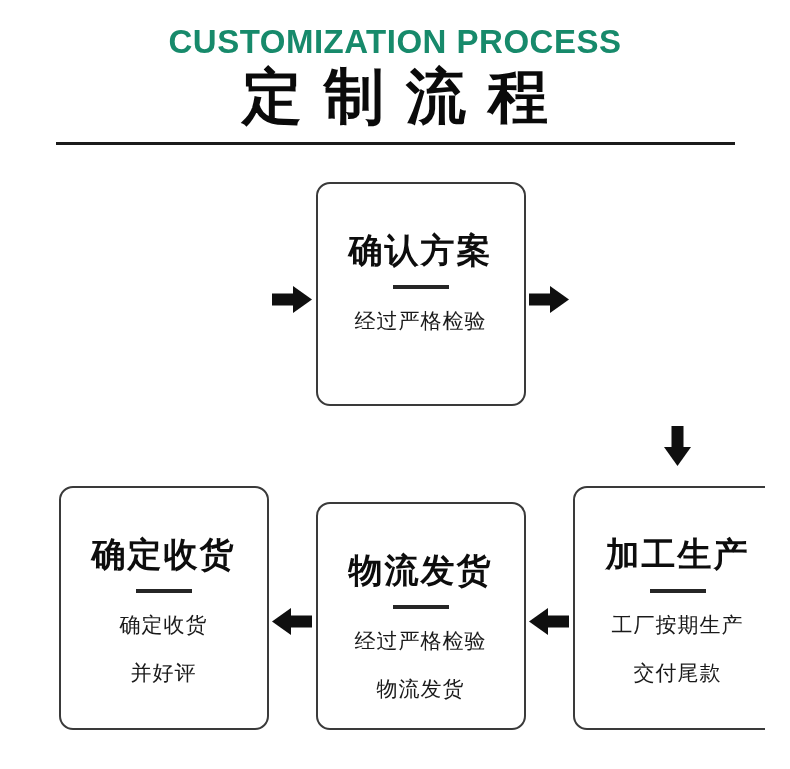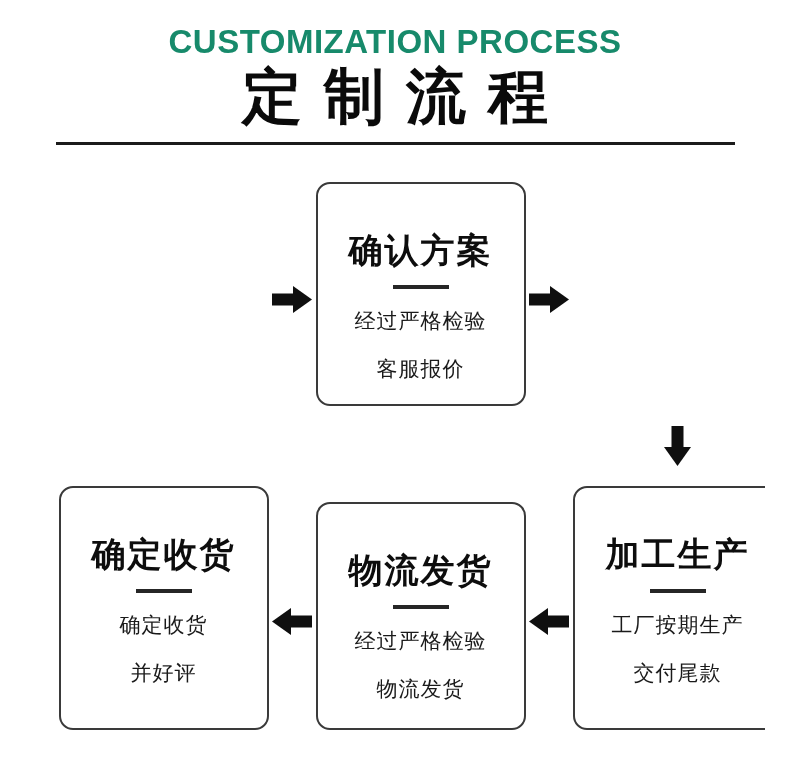--- a/index.html
+++ b/index.html
@@ -119,21 +119,20 @@
       <svg width="40" height="27" viewBox="0 0 40 27" aria-hidden="true">
         <rect class="arrow-fill" x="0" y="7.5" width="22" height="12"></rect>
         <polygon class="arrow-fill" points="21,0 40,13.5 21,27"></polygon>
       </svg>
     </div>
 
     <section class="step col3 row1">
       <h2 class="step-title">确认方案</h2>
       <div class="step-divider"></div>
       <p class="step-line">经过严格检验</p>
-      <p class="step-line">客服报价</p>
     </section>
 
     <div class="arrow-cell h col4 row1">
       <svg width="40" height="27" viewBox="0 0 40 27" aria-hidden="true">
         <rect class="arrow-fill" x="0" y="7.5" width="22" height="12"></rect>
         <polygon class="arrow-fill" points="21,0 40,13.5 21,27"></polygon>
       </svg>
     </div>
 
 

